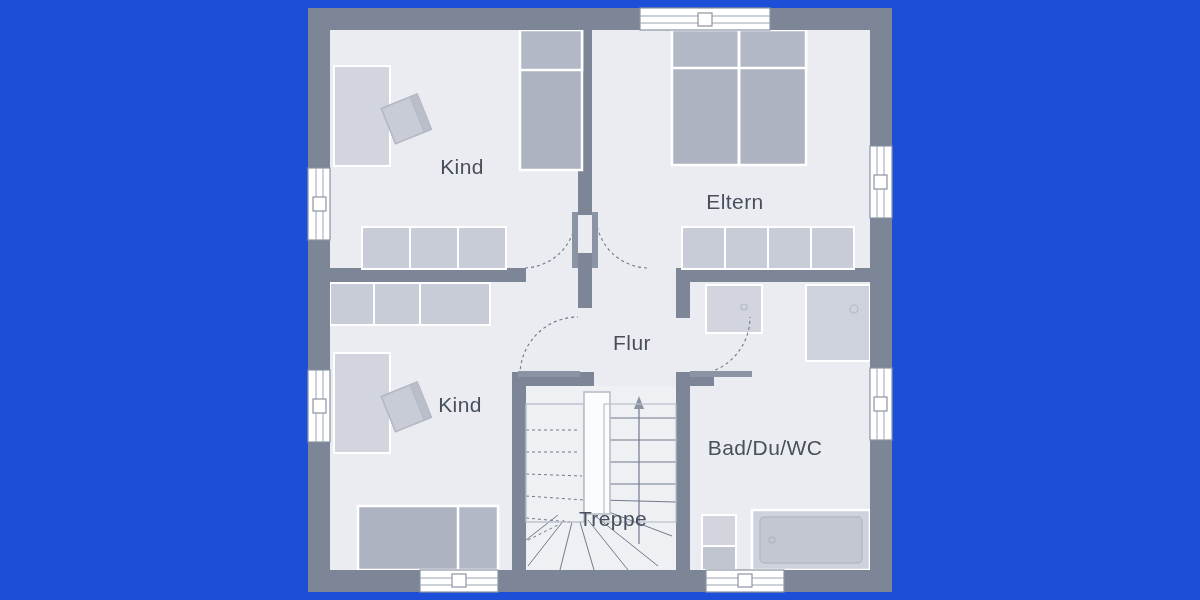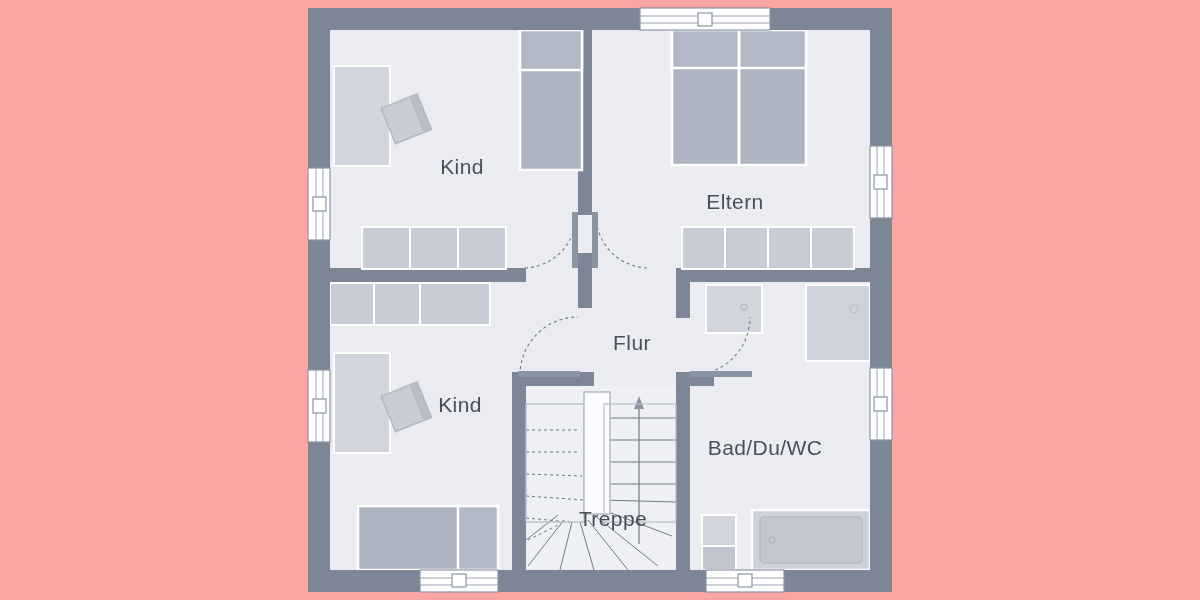--- a/index.html
+++ b/index.html
@@ -9,21 +9,21 @@
     background: #ffffff;
     width: 1200px;
     height: 600px;
     overflow: hidden;
     font-family: "Liberation Sans", sans-serif;
   }
   #floorplan-root {
     position: relative;
     width: 1200px;
     height: 600px;
-    background: #fca5a5;
+    background: #1d4ed8;
   }
   #plan-svg {
     display: block;
     width: 1200px;
     height: 600px;
   }
   .room-label {
     font-family: "Liberation Sans", sans-serif;
     font-size: 21px;
     fill: #474f5c;

